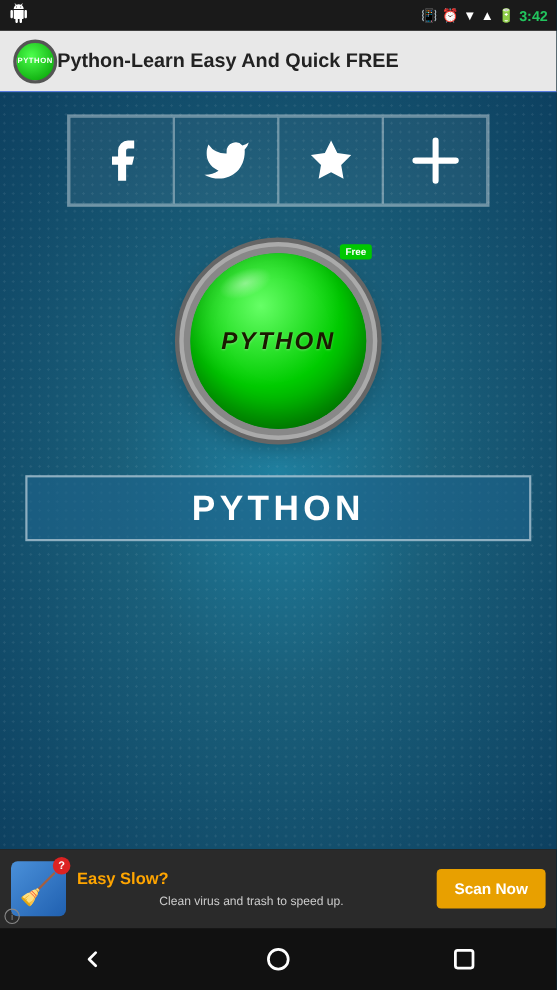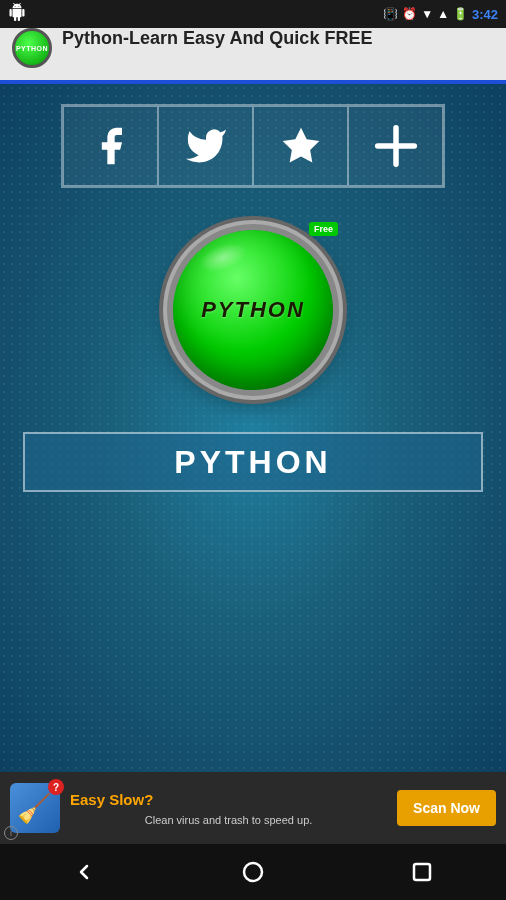--- a/index.html
+++ b/index.html
@@ -23,40 +23,39 @@
       justify-content: space-between;
       padding: 0 8px;
       flex-shrink: 0;
     }
     #status-bar .right-icons {
       display: flex;
       align-items: center;
       gap: 4px;
     }
     #status-bar .time {
-      color: #3b82f6;
+      color: #22c55e;
       font-size: 13px;
       font-weight: bold;
     }
     .status-icon {
       color: #fff;
       font-size: 12px;
     }
 
     
     #app-header {
       width: 100%;
       height: 56px;
       background: #e8e8e8;
       display: flex;
-      align-items: flex-start;
+      align-items: center;
       padding: 0 12px;
-      gap: 10px;
-      flex-shrink: 0;
-      border-bottom: 4px solid #1d4ed8;
+      flex-shrink: 0;
+      border-bottom: 1px solid #1d4ed8;
     }
     #app-header .logo {
       width: 40px;
       height: 40px;
       border-radius: 50%;
       background: radial-gradient(circle at 40% 35%, #4cff4c, #009900);
       border: 3px solid #555;
       display: flex;
       align-items: center;
       justify-content: center;

